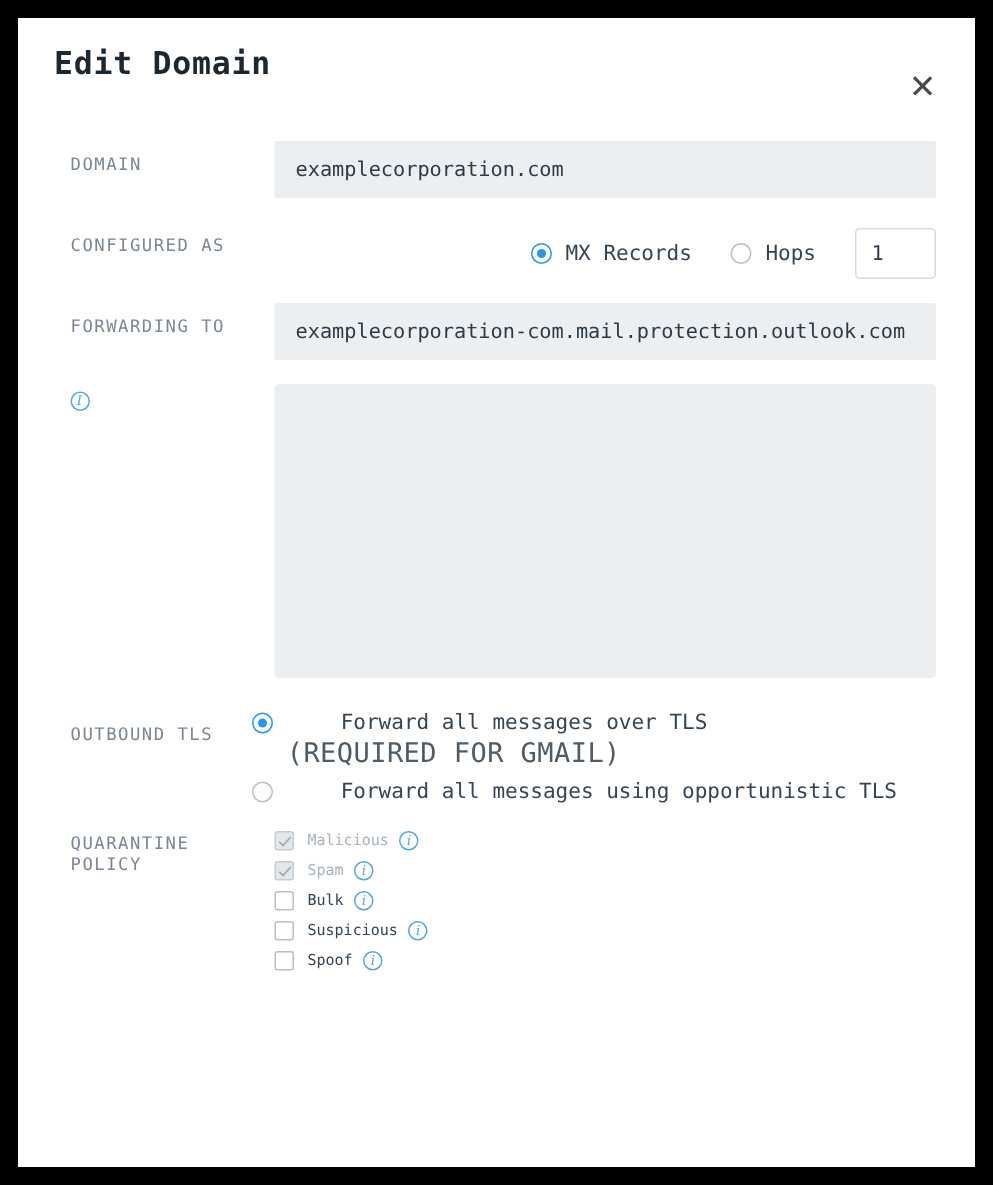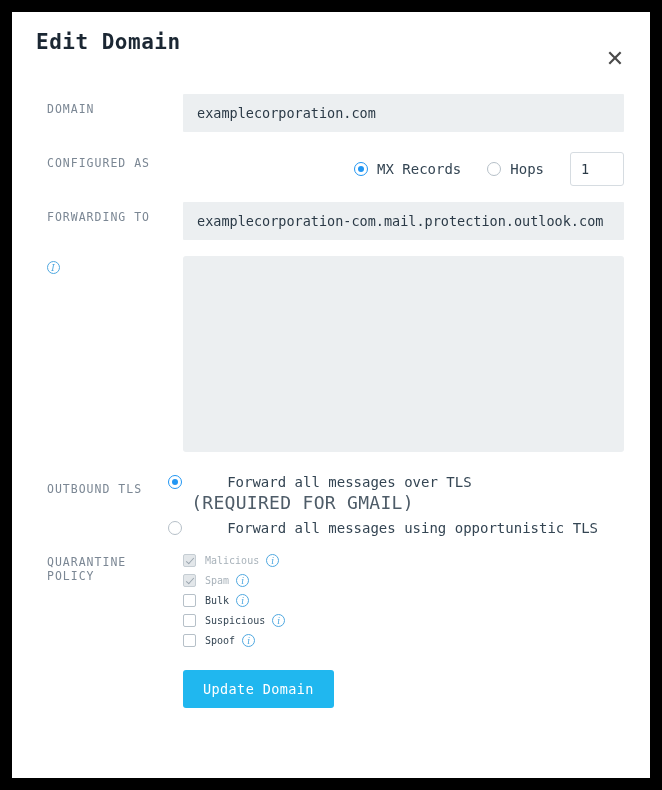--- a/index.html
+++ b/index.html
@@ -341,22 +341,16 @@
 
           <div class="q-opt">
             <span class="cb"></span>
             <span class="q-label">Spoof</span>
             <span class="info-icon">i</span>
           </div>
 
         </div>
       </div>
 
-      <div class="row">
-        <div class="label"></div>
-        <div class="field">
-          <button class="update-btn">Update Domain</button>
-        </div>
-      </div>
 
     </div>
   </div>
 </div>
 
 </body></html>

